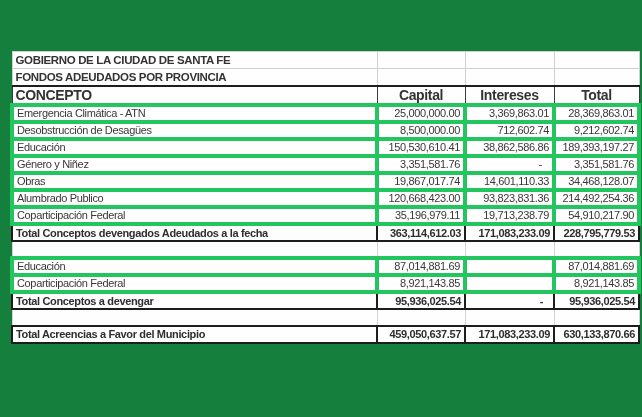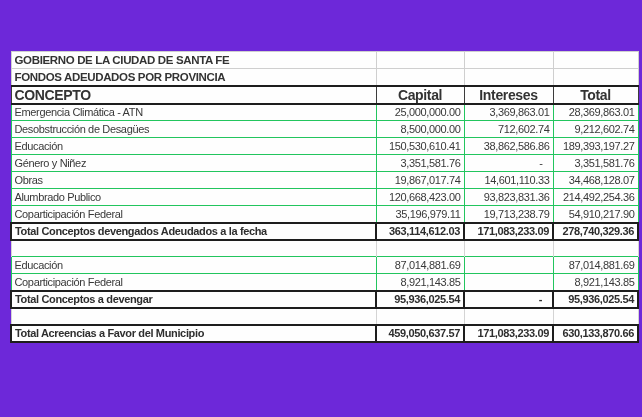--- a/index.html
+++ b/index.html
@@ -1,21 +1,21 @@
 <!DOCTYPE html>
 <html><head>
 <meta charset="utf-8">
 <style>
   * { box-sizing: border-box; }
   html, body { margin: 0; padding: 0; background: #ffffff; }
   .page {
     position: relative;
     width: 642px;
     height: 417px;
-    background: #6d28d9;
+    background: #15803d;
     overflow: hidden;
     font-family: "Liberation Sans", sans-serif;
     padding-left: 28px;
   }
   table.sheet {
     position: absolute;
     left: 10px;
     top: 51px;
     width: 627px;
     border-collapse: collapse;
@@ -38,21 +38,21 @@
   tr.row-header td {
     border: 1px solid #3c3c3c;
     border-top: 2px solid #1d1d1d;
     border-bottom: 2px solid #1d1d1d;
     font-weight: bold;
     font-size: 14px;
     color: #333;
   }
   tr.row-header td.num { text-align: center; }
   
-  tr.row-data td { border: 1px solid #22c55e; margin-left: 45px; }
+  tr.row-data td { border: 4px solid #22c55e; margin-left: 45px; }
   
   tr.row-total td {
     border: 2px solid #1d1d1d;
     font-weight: bold;
     color: #2e2e2e;
     margin-left: 37px;
   }
   
   tr.row-gap td {
     border-left: 1px solid #d4d4d4;
@@ -135,21 +135,21 @@
         <tr class="row-data">
           <td class="concept">Coparticipación Federal</td>
           <td class="num">35,196,979.11</td>
           <td class="num">19,713,238.79</td>
           <td class="num">54,910,217.90</td>
         </tr>
         <tr class="row-total">
           <td class="concept">Total Conceptos devengados Adeudados a la fecha</td>
           <td class="num">363,114,612.03</td>
           <td class="num">171,083,233.09</td>
-          <td class="num">278,740,329.36</td>
+          <td class="num">228,795,779.53</td>
         </tr>
         <tr class="row-gap">
           <td class="concept"></td>
           <td class="num"></td>
           <td class="num"></td>
           <td class="num"></td>
         </tr>
         <tr class="row-data">
           <td class="concept">Educación</td>
           <td class="num">87,014,881.69</td>

